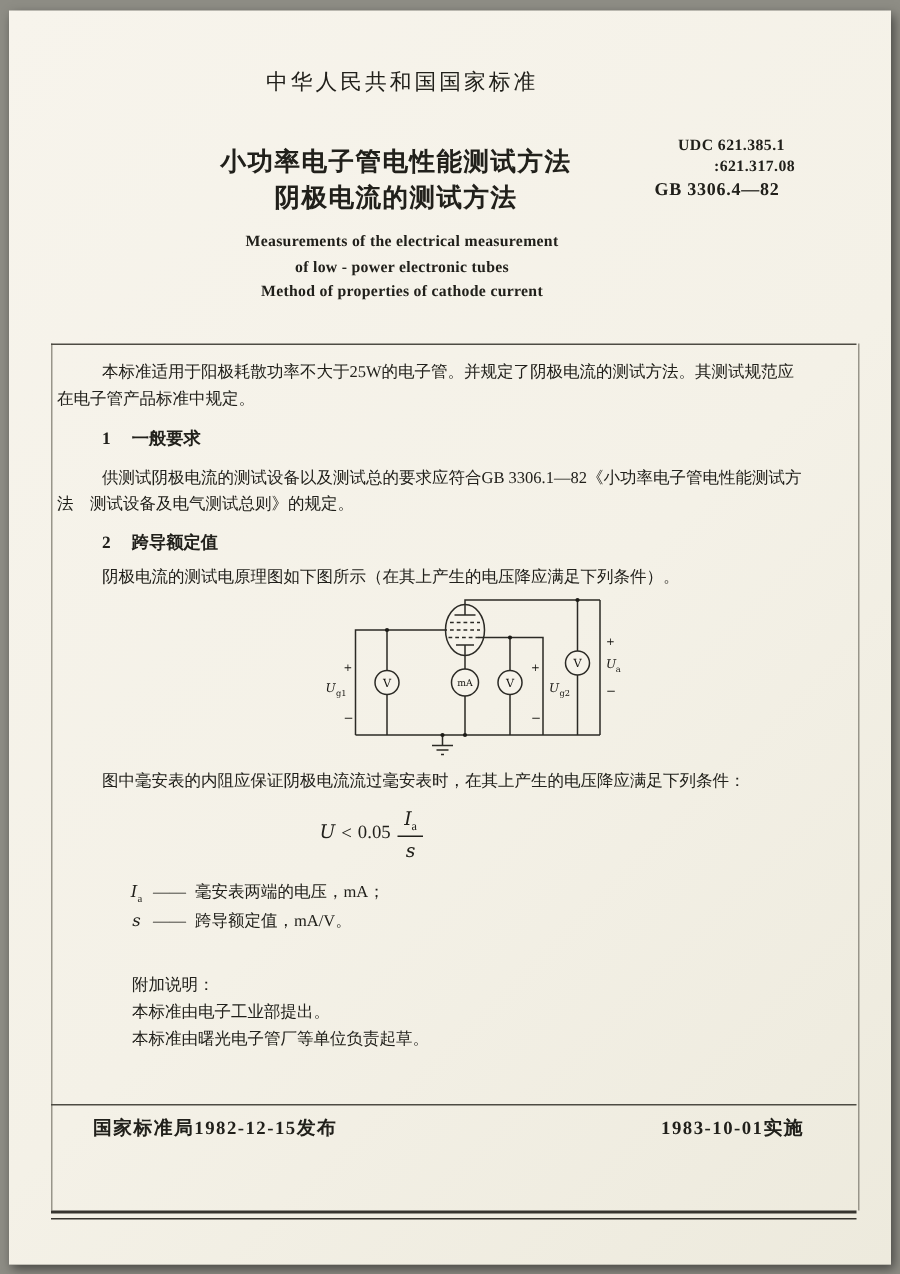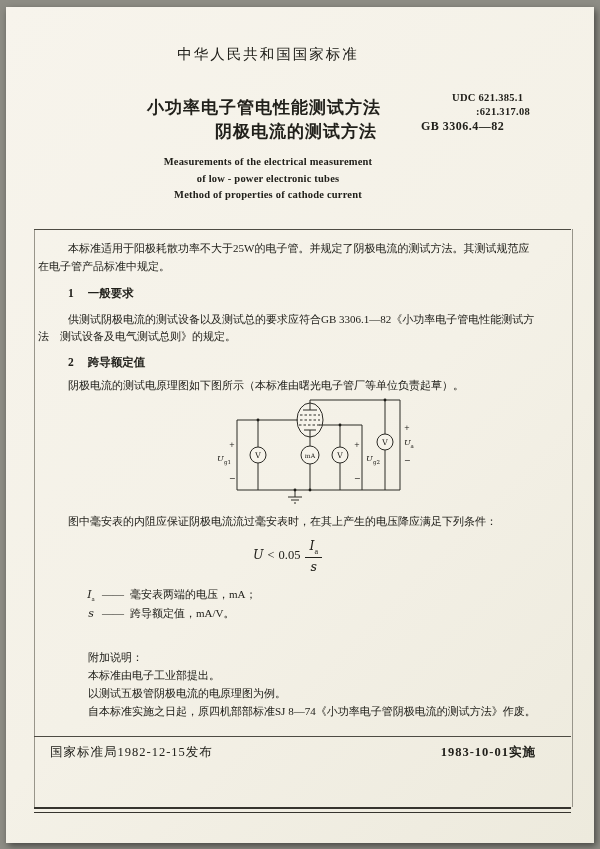--- a/index.html
+++ b/index.html
@@ -12,42 +12,42 @@
     position:absolute;left:6px;top:7px;width:588px;height:836px;
     background:linear-gradient(135deg,#f7f4ec 0%,#f4f1e7 55%,#edeadd 100%);
     color:#21201b;
     box-shadow:2px 3px 7px rgba(0,0,0,.5);
   }
   .abs{position:absolute;white-space:nowrap;}
   .ns-label{top:38px;left:0;width:524px;text-align:center;font-size:14.5px;font-weight:normal;letter-spacing:2px;}
   .udc{top:71px;left:446px;font-size:10.5px;font-weight:bold;line-height:13.5px;letter-spacing:.3px;margin-top:13px;}
   .udc2{padding-left:24px;}
   .title-cn{left:0;width:468px;text-align:center;font-size:17px;font-weight:bold;letter-spacing:1px;padding-left:24px;}
-  .gbnum{top:112px;left:415px;width:114px;text-align:left;font-size:12px;font-weight:bold;letter-spacing:.5px;}
+  .gbnum{top:112px;left:415px;width:114px;text-align:center;font-size:12px;font-weight:bold;letter-spacing:.5px;}
   .entitle{top:147px;left:0;width:524px;text-align:center;font-size:10.5px;font-weight:bold;line-height:16.5px;letter-spacing:.2px;}
   .rule{position:absolute;height:0;border-top:1px solid #4d4b43;}
   .frame{position:absolute;left:28px;top:222px;width:537px;height:578px;
          border-left:1px solid #98958a;border-right:1px solid #98958a;}
   .brule1{position:absolute;left:28px;top:800px;width:537px;border-top:2px solid #36342e;}
   .brule2{position:absolute;left:28px;top:805px;width:537px;border-top:1px solid #36342e;}
   .bl{position:absolute;font-size:11px;white-space:nowrap;line-height:14px;}
   .sec{font-weight:bold;font-size:11.5px;}
   .sec .num{display:inline-block;margin-right:14px;}
   .it{font-style:italic;font-family:"DejaVu Serif", serif;}
   sub{font-size:.65em;}
-  .formula{position:absolute;top:531px;left:0;width:483px;text-align:center;font-size:12.5px;padding-left:40px;}
+  .formula{position:absolute;top:531px;left:0;width:483px;text-align:center;font-size:12.5px;}
   .formula .rel{margin:0 4px;}
   .frac{display:inline-block;vertical-align:middle;margin-left:5px;text-align:center;}
   .frac .num{display:block;padding:0 4px 1px;border-bottom:1px solid #21201b;}
   .frac .den{display:block;padding-top:1px;}
   .where-row{position:absolute;left:32px;font-size:11px;white-space:nowrap;}
   .wprefix{display:inline-block;width:42px;}
   .wsym{display:inline-block;width:22px;text-align:center;}
   .wdash{display:inline-block;width:28px;}
-  .fissued{top:737px;left:44px;font-size:12.5px;font-weight:normal;letter-spacing:1px;}
+  .fissued{top:737px;left:56px;font-size:12.5px;font-weight:bold;letter-spacing:1px;}
   .fimpl{top:737px;left:408px;width:122px;text-align:right;font-size:12.5px;font-weight:bold;letter-spacing:1px;}
   .circuit{position:absolute;left:204px;top:385px;width:210px;height:118px;}
 </style>
 </head>
 <body>
 
 <div class="page">
 
   <div class="frame"></div>
   <div class="rule" style="top:222px;left:28px;width:537px;"></div>
@@ -56,39 +56,39 @@
   <div class="brule2"></div>
 
   <div class="abs ns-label">中华人民共和国国家标准</div>
 
   <div class="abs udc">
     <div>UDC 621.385.1</div>
     <div class="udc2">:621.317.08</div>
   </div>
 
   <div class="abs title-cn" style="top:89px;">小功率电子管电性能测试方法</div>
-  <div class="abs title-cn" style="top:113px;margin-left:32px;">阴极电流的测试方法</div>
+  <div class="abs title-cn" style="top:113px;">阴极电流的测试方法</div>
 
   <div class="abs gbnum">GB 3306.4—82</div>
 
   <div class="abs entitle">
     <div>Measurements of the electrical measurement</div>
     <div>of low - power electronic tubes</div>
     <div>Method of properties of cathode current</div>
   </div>
 
   <div class="bl" style="top:234px;left:62px;">本标准适用于阳极耗散功率不大于25W的电子管。并规定了阴极电流的测试方法。其测试规范应</div>
   <div class="bl" style="top:252px;left:32px;">在电子管产品标准中规定。</div>
 
   <div class="bl sec" style="top:279px;left:62px;"><span class="num">1</span><span>一般要求</span></div>
   <div class="bl" style="top:305px;left:62px;">供测试阴极电流的测试设备以及测试总的要求应符合GB 3306.1—82《小功率电子管电性能测试方</div>
   <div class="bl" style="top:323px;left:32px;font-family:Liberation Mono, monospace;">法　测试设备及电气测试总则》的规定。</div>
 
   <div class="bl sec" style="top:348px;left:62px;"><span class="num">2</span><span>跨导额定值</span></div>
-  <div class="bl" style="top:371px;left:62px;">阴极电流的测试电原理图如下图所示（本标准由曙光电子管厂等单位负责起草）。</div>
+  <div class="bl" style="top:371px;left:62px;">阴极电流的测试电原理图如下图所示（在其上产生的电压降应满足下列条件）。</div>
 
   <svg class="circuit" viewBox="0 0 210 118" xmlns="http://www.w3.org/2000/svg">
     <g stroke="#2b2a25" stroke-width="1" fill="none">
       <ellipse cx="100" cy="28" rx="13" ry="17" fill="#f6f3ea"></ellipse>
       <path d="M100 18 L100 8 L190 8"></path>
       <path d="M27 98 H190"></path>
       <path d="M88 28 H27 V98"></path>
       <path d="M48 28 V55 M48 71 V98"></path>
       <path d="M100 38 V54 M100 72 V98"></path>
       <path d="M109 33 H152 V98"></path>
@@ -135,19 +135,18 @@
 
   <div class="formula">
     <span class="it">U</span><span class="rel">&lt;</span><span>0.05</span><span class="frac"><span class="num"><span class="it">I</span><sub>a</sub></span><span class="den it">s</span></span>
   </div>
 
   <div class="where-row" style="top:580px;"><span class="wprefix"></span><span class="wsym"><span class="it">I</span><sub>a</sub></span><span class="wdash">——</span><span>毫安表两端的电压，mA；</span></div>
   <div class="where-row" style="top:599px;"><span class="wprefix"></span><span class="wsym"><span class="it">s</span><sub></sub></span><span class="wdash">——</span><span>跨导额定值，mA/V。</span></div>
 
   <div class="bl" style="top:643px;left:82px;">附加说明：</div>
   <div class="bl" style="top:661px;left:82px;">本标准由电子工业部提出。</div>
-  <div class="bl" style="top:679px;left:82px;">以测试五极管阴极电流的电原理图为例。</div>
-  <div class="bl" style="top:697px;left:82px;">自本标准实施之日起，原四机部部标准SJ 8—74《小功率电子管阴极电流的测试方法》作废。</div>
+  <div class="bl" style="top:679px;left:82px;">本标准由曙光电子管厂等单位负责起草。</div>
 
   <div class="abs fissued">国家标准局1982-12-15发布</div>
   <div class="abs fimpl">1983-10-01实施</div>
 
 </div>
 
 </body></html>

